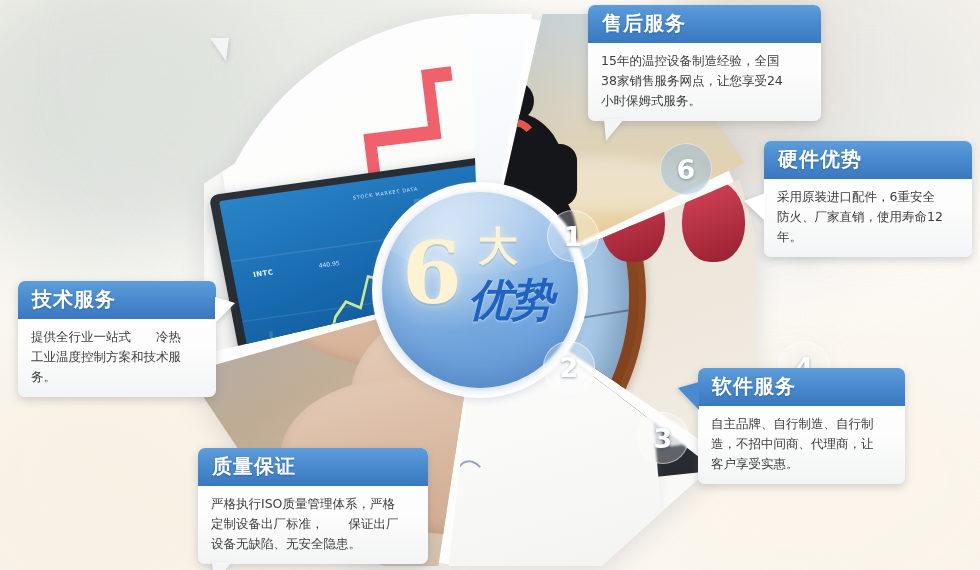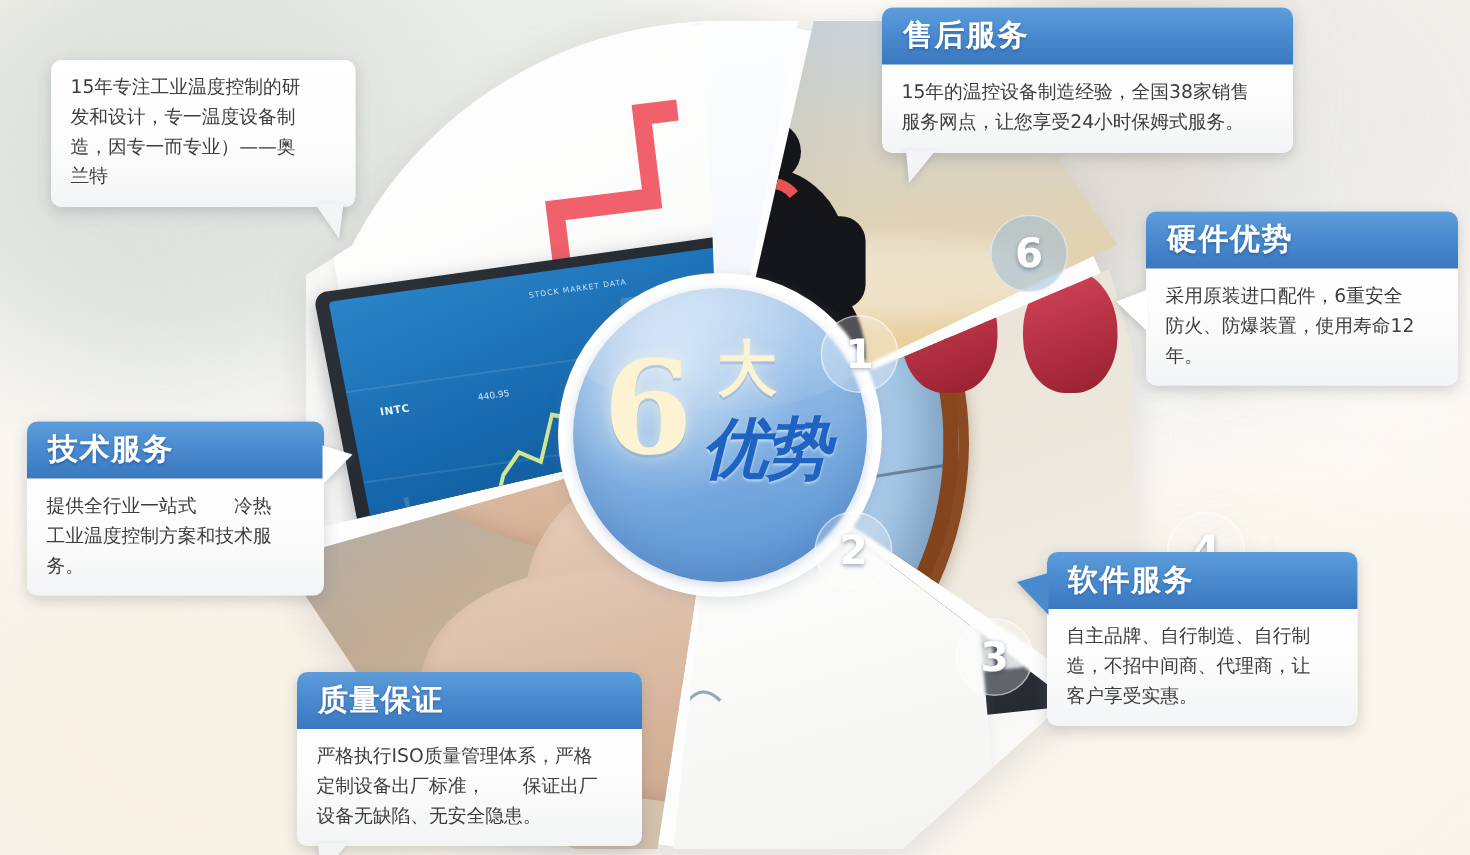--- a/index.html
+++ b/index.html
@@ -239,21 +239,21 @@
   }
   .tail { position:absolute; width:0; height:0; }
 
   
   #c-team   { left:34px;  top:40px;  width:203px; }
   #c-team .tail  { right:8px; bottom:-21px;
                    border-left:16px solid transparent; border-right:3px solid transparent;
                    border-top:23px solid #f3f4f5;
                    filter:drop-shadow(1px 2px 2px rgba(110,115,125,.3)); }
 
-  #c-after  { left:588px; top:5px;   width:274px; }
+  #c-after  { left:588px; top:5px;   width:233px; }
   #c-after .tail { left:16px; bottom:-20px;
                    border-right:18px solid transparent; border-left:2px solid transparent;
                    border-top:22px solid #f3f4f5;
                    filter:drop-shadow(-1px 2px 2px rgba(110,115,125,.3)); }
 
   #c-hw     { left:764px; top:141px; width:208px; }
   #c-hw .tail    { left:-20px; top:52px;
                    border-top:8px solid transparent; border-bottom:20px solid transparent;
                    border-right:21px solid #ffffff;
                    filter:drop-shadow(-2px 1px 2px rgba(110,115,125,.25)); }
@@ -456,33 +456,32 @@
 
   <div class="badge b1">1</div>
   <div class="badge b2">2</div>
   <div class="badge b3">3</div>
   <div class="badge b4">4</div>
   <div class="badge b5">5</div>
   <div class="badge b6">6</div>
 </div>
 
 <div class="callout" id="c-team">
-  <div class="callout-bd">15年专注工业温度控制的研发和设计，专一温度设备制造，因专一而专业）——奥兰特</div>
   <div class="tail"></div>
 </div>
 
 <div class="callout" id="c-after">
   <div class="callout-hd">售后服务</div>
   <div class="callout-bd">15年的温控设备制造经验，全国38家销售服务网点，让您享受24小时保姆式服务。</div>
   <div class="tail"></div>
 </div>
 
 <div class="callout" id="c-hw">
   <div class="callout-hd">硬件优势</div>
-  <div class="callout-bd">采用原装进口配件，6重安全防火、防爆装置，使用寿命12年。</div>
+  <div class="callout-bd">采用原装进口配件，6重安全防火、厂家直销，使用寿命12年。</div>
   <div class="tail"></div>
 </div>
 
 <div class="callout" id="c-sw">
   <div class="callout-hd">软件服务</div>
   <div class="callout-bd">自主品牌、自行制造、自行制造，不招中间商、代理商，让客户享受实惠。</div>
   <div class="tail"></div>
 </div>
 
 <div class="callout" id="c-qa">

